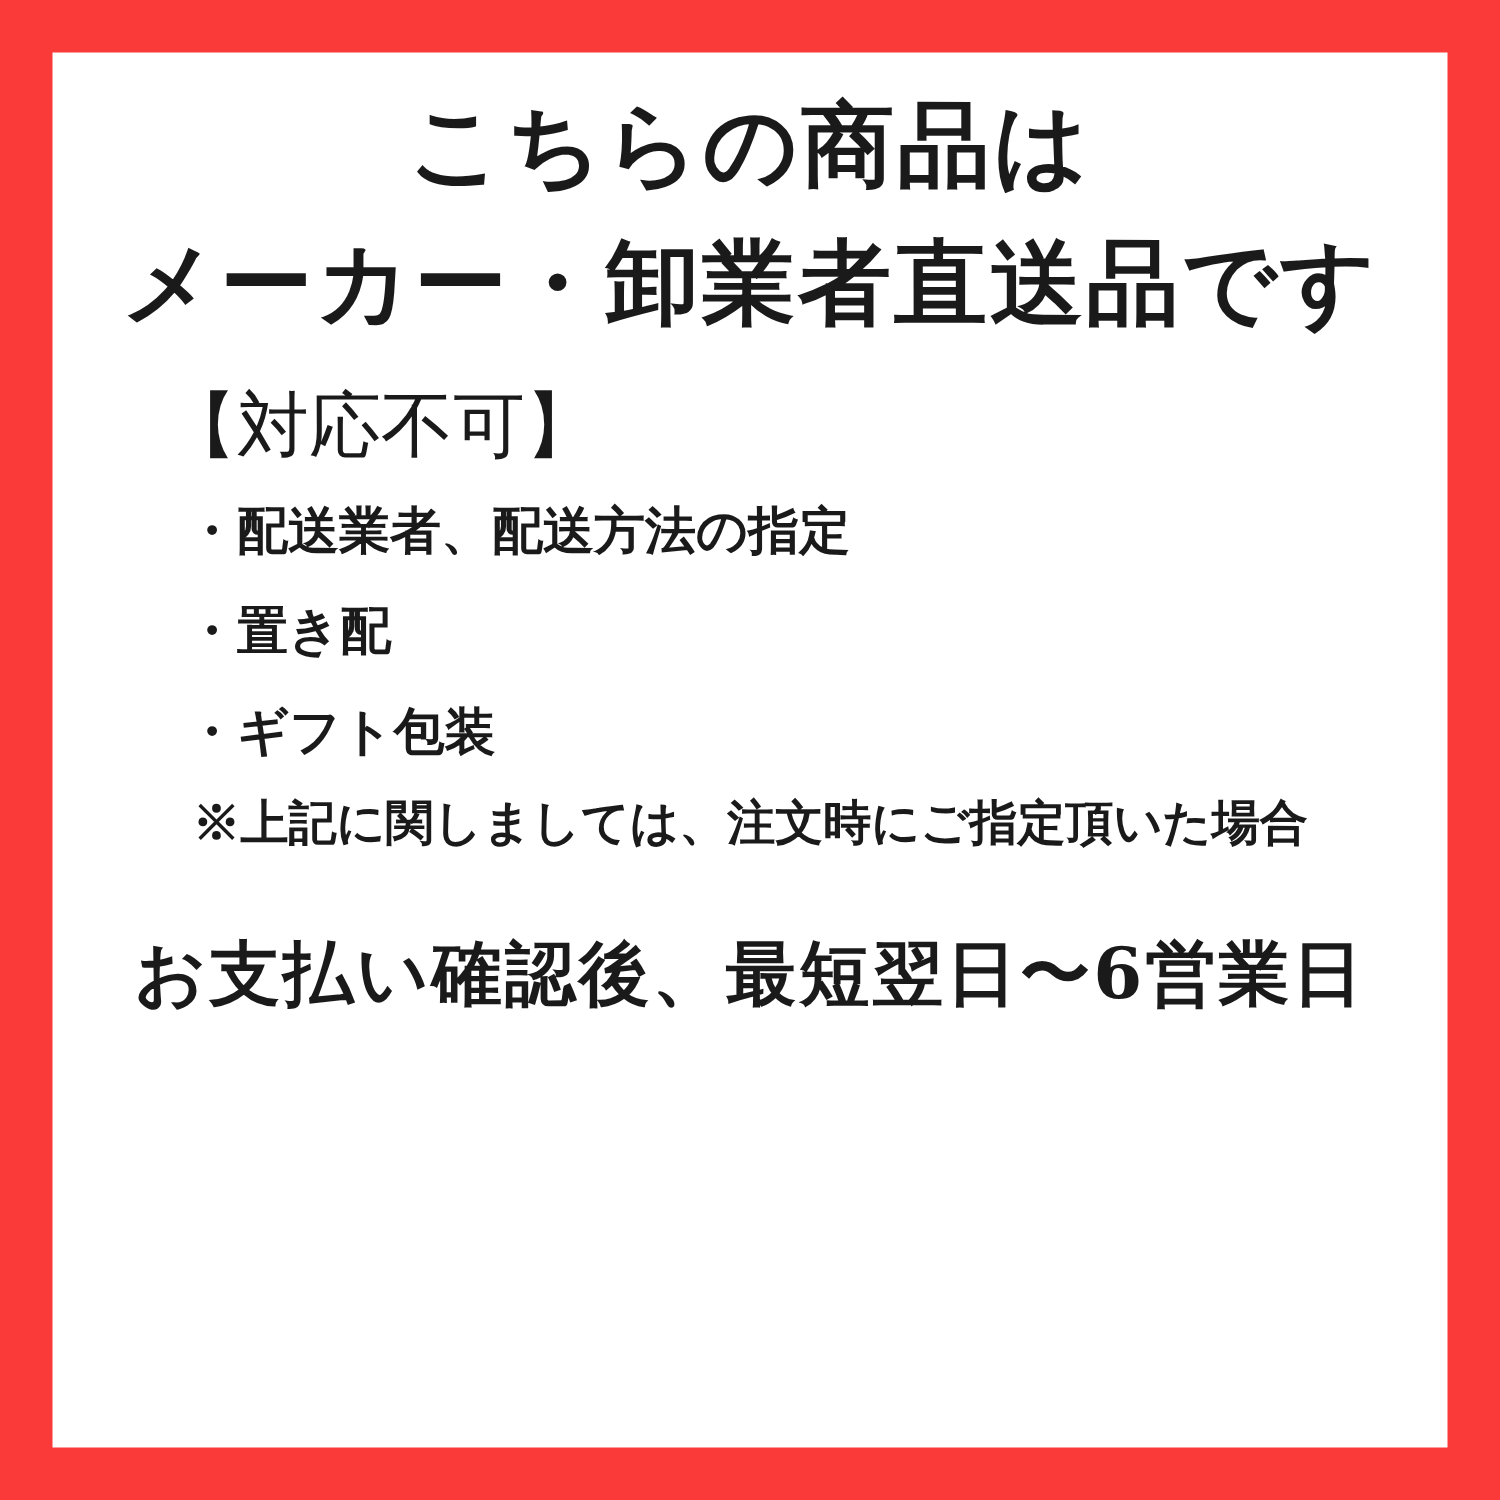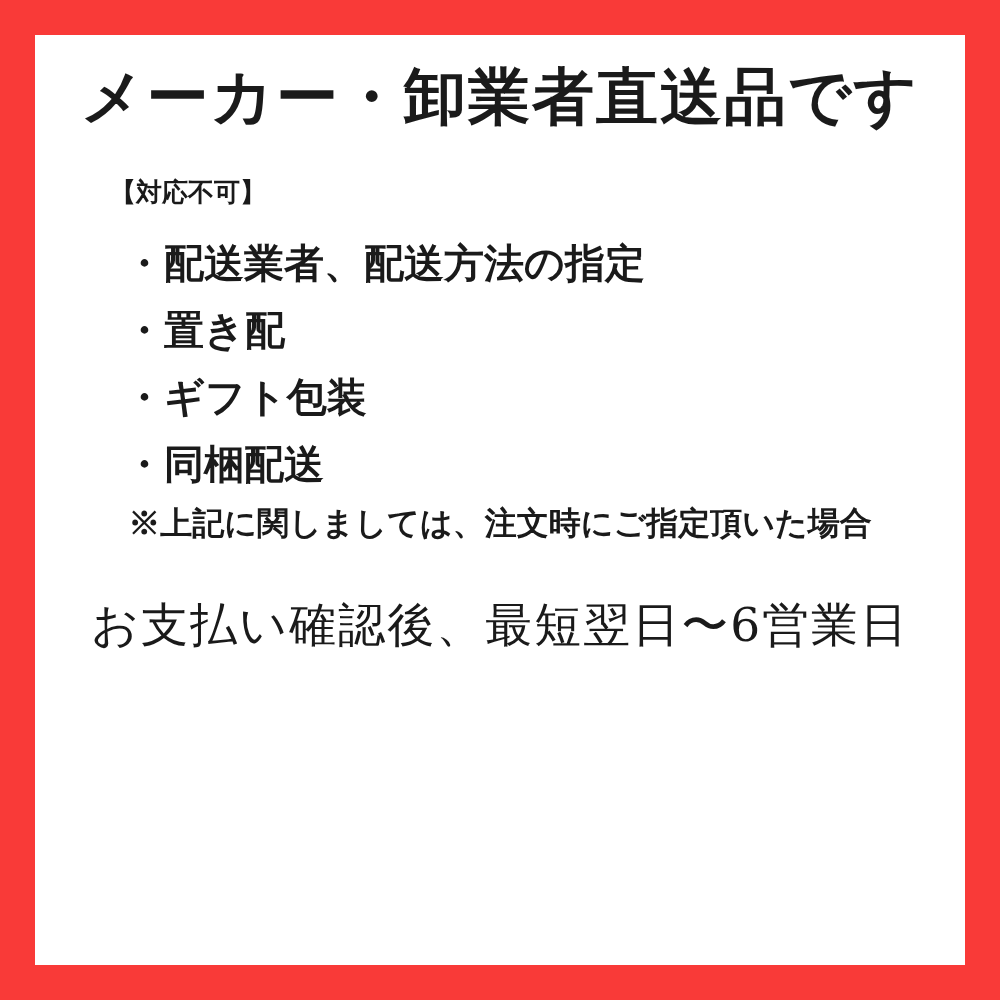--- a/index.html
+++ b/index.html
@@ -27,68 +27,68 @@
     font-size: 62px;
     font-weight: 700;
     line-height: 92px;
     letter-spacing: 2px;
     white-space: nowrap;
   }
   .section {
     margin: 24px 0 0 75px;
   }
   .heading {
-    font-size: 26px;
-    font-weight: 700;
+    font-size: 48px;
+    font-weight: 400;
     line-height: 50px;
   }
   .list {
     margin-top: 12px;
     padding-left: 14px;
     list-style: none;
   }
   .list li {
-    font-size: 40px;
+    font-size: 34px;
     font-weight: 700;
     line-height: 67px;
     white-space: nowrap;
   }
   .note {
     margin-top: 4px;
     text-align: center;
     font-size: 32px;
     font-weight: 700;
     line-height: 44px;
   }
   .footer {
     margin-top: 48px;
     text-align: center;
     font-size: 47px;
-    font-weight: 400;
+    font-weight: 700;
     line-height: 63px;
     letter-spacing: 2px;
     white-space: nowrap;
   }
 </style>
 </head>
 <body>
 
 <div class="poster">
 
   <div class="title">
+    <div>こちらの商品は</div>
     <div>メーカー・卸業者直送品です</div>
   </div>
 
   <div class="section">
     <div class="heading">【対応不可】</div>
     <ul class="list">
       <li><span>・</span><span>配送業者、配送方法の指定</span></li>
       <li><span>・</span><span>置き配</span></li>
       <li><span>・</span><span>ギフト包装</span></li>
-      <li><span>・</span><span>同梱配送</span></li>
     </ul>
   </div>
 
   <div class="note">
     <div>※上記に関しましては、注文時にご指定頂いた場合</div>
   </div>
 
   <div class="footer">
     <div>お支払い確認後、最短翌日〜6営業日</div>
   </div>

